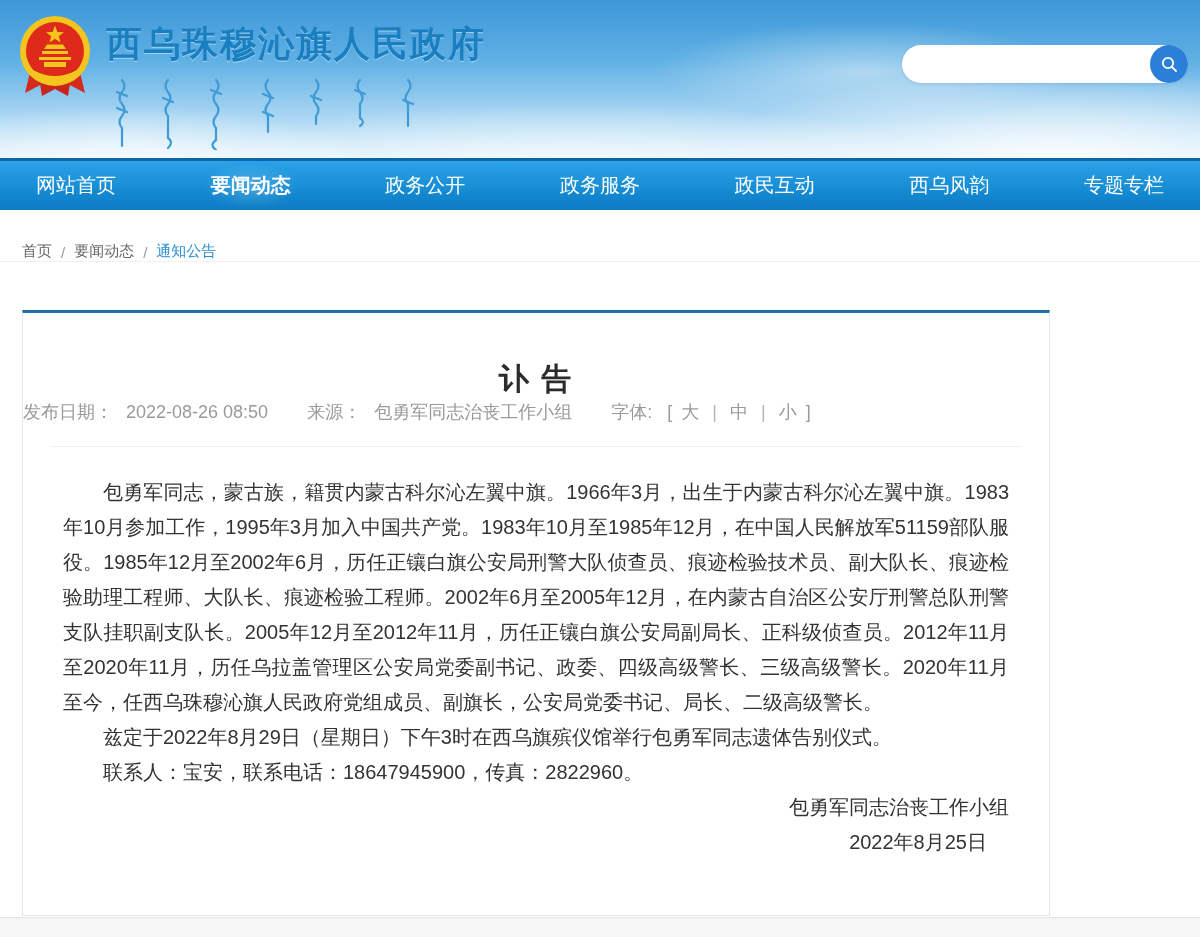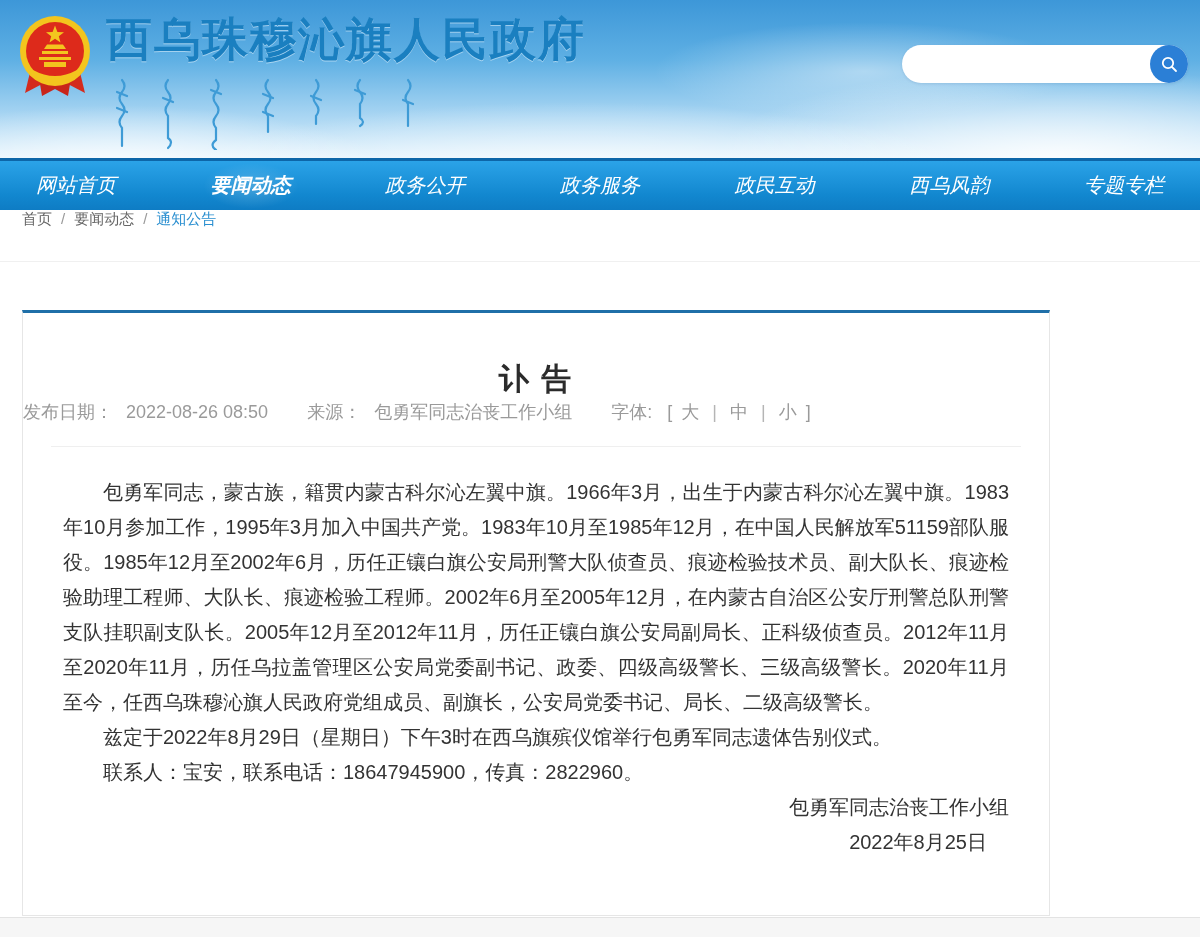--- a/index.html
+++ b/index.html
@@ -15,22 +15,22 @@
     height:158px; position:relative;
     background-image:
       radial-gradient(ellipse 420px 110px at 10% 112%, rgba(255,255,255,.95), rgba(255,255,255,0) 65%),
       radial-gradient(ellipse 640px 130px at 48% 118%, rgba(255,255,255,.9), rgba(255,255,255,0) 65%),
       radial-gradient(ellipse 520px 140px at 88% 100%, rgba(255,255,255,.85), rgba(255,255,255,0) 65%),
       radial-gradient(ellipse 300px 70px at 72% 45%, rgba(255,255,255,.45), rgba(255,255,255,0) 70%),
       linear-gradient(180deg,#3d97d8 0%,#5fb0e4 38%,#a6d4f2 72%,#dff1fc 100%);
   }
   .logo { position:absolute; left:18px; top:14px; width:74px; height:86px; cursor:pointer; }
   .site-title {
-    position:absolute; left:106px; top:9px;
-    font-size:46px; font-weight:bold; color:#1a7fc0; letter-spacing:2px;
+    position:absolute; left:106px; top:20px;
+    font-size:36px; font-weight:bold; color:#1a7fc0; letter-spacing:2px;
     text-shadow:0 1px 0 rgba(255,255,255,.45); cursor:pointer; white-space:nowrap;
   }
   .mongolian { position:absolute; left:116px; top:78px; }
 
   .search-box {
     position:absolute; right:12px; top:45px; width:286px; height:38px;
     background:#ffffff; border-radius:19px; box-shadow:0 1px 3px rgba(0,60,120,.12);
   }
   .search-input {
     position:absolute; left:22px; top:0; height:38px; width:210px;
@@ -46,32 +46,32 @@
 
   
   .nav {
     height:52px; border-top:3px solid #0d66a8;
     background:linear-gradient(180deg,#2ba3e8 0%,#1287cf 70%,#0e7cc4 100%);
     display:flex; justify-content:space-between; align-items:center;
     padding:0 30px;
   }
   .nav-item {
     position:relative; color:#ffffff; font-size:20px; cursor:pointer;
-    padding:0 6px; line-height:49px; white-space:nowrap;font-style:italic;
+    padding:0 6px; line-height:49px; white-space:nowrap;
   }
   .nav-item.active { font-weight:bold; }
   .nav-item.active::before {
     content:""; position:absolute; left:50%; top:50%; transform:translate(-50%,-50%);
     width:96px; height:46px; pointer-events:none;
     background:radial-gradient(ellipse at center, rgba(255,255,255,.20), rgba(255,255,255,0) 70%);
   }
 
   
   .breadcrumb {
-    height:52px; display:flex; align-items:flex-start; padding-left:22px;
+    height:52px; display:flex; align-items:flex-end; padding-left:22px;
     font-size:15px; color:#666; background:#fff; border-bottom:1px solid #f0f0f0;
   }
   .crumb { cursor:pointer; }
   .crumb-sep { margin:0 9px; color:#999; }
   .crumb.current { color:#2a8fd0; }
 
   
   .card {
     position:absolute; left:22px; top:310px; width:1028px; height:606px;
     background:#ffffff; border:1px solid #e6e6e6; border-top:3px solid #1f6fa8;

